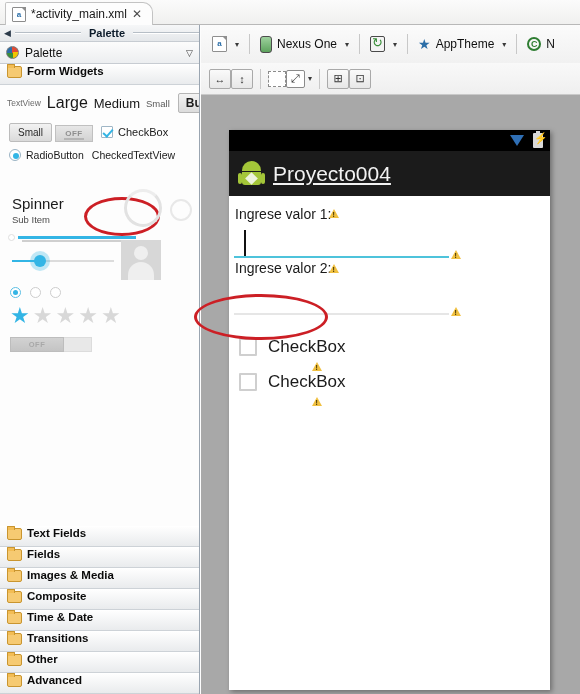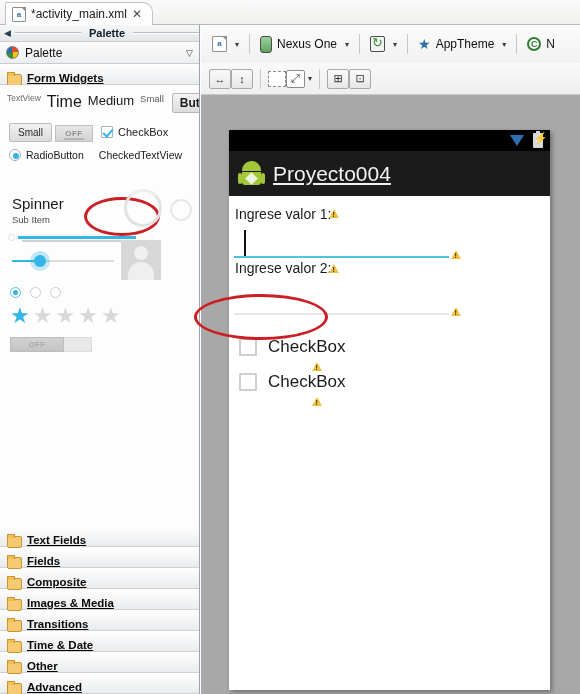--- a/index.html
+++ b/index.html
@@ -63,26 +63,25 @@
   .palette-swatch {
     width: 13px; height: 13px; border-radius: 50%;
     background:
       conic-gradient(#e24b34 0 25%, #f2c500 0 50%, #3a8f3a 0 75%, #2b6ea8 0 100%);
     border: 1px solid #7a7a7a; flex: none;
   }
   .palette-title { font-size: 12px; color: #101010; flex: 1; }
   .chevron-down { font-size: 9px; color: #3a3a3a; }
 
   .group-header {
-    height: 21px; display: flex; align-items: flex-end; gap: 6px;
+    height: 21px; display: flex; align-items: flex-start; gap: 6px;
     padding: 0 7px;
     background: linear-gradient(#fefefe, #e9ebed);
     border-bottom: 1px solid #cdd2d7;
     border-top: 1px solid #fff;
-    text-decoration: underline;
   }
   .group-label { font-size: 11.5px; font-weight: bold; color: #0a0a0a; }
   .folder-icon { width: 14px; height: 11px; position: relative; flex: none; }
   .folder-icon::before {
     content: ""; position: absolute; left: 0; top: 1px;
     width: 13px; height: 10px; background: #f6ca72;
     border: 1px solid #c9952f; border-radius: 1px 2px 2px 2px;
   }
   .folder-icon::after {
     content: ""; position: absolute; left: 0; top: -1px;
@@ -90,21 +89,21 @@
     border: 1px solid #c9952f; border-bottom: none; border-radius: 1px 1px 0 0;
   }
 
   .widget-area {
     position: relative; height: 415px; background: #fdfdfd; overflow: hidden;
   }
 
   
   .row-text {
     position: absolute; left: 7px; top: 8px; width: 186px;
-    display: flex; align-items: flex-start; gap: 6px;
+    display: flex; align-items: center; gap: 6px;
   }
   .w-textview { font-size: 8.5px; color: #6b6b6b; }
   .w-large { font-size: 16px; color: #181818; }
   .w-medium { font-size: 13px; color: #181818; }
   .w-small { font-size: 9.5px; color: #5b5b5b; }
   .w-button {
     font-size: 12px; font-weight: bold; color: #1d1d1d;
     background: linear-gradient(#f4f4f4, #dcdcdc);
     border: 1px solid #b6b6b6; border-radius: 2px;
     padding: 2px 7px; margin-left: 2px;
@@ -151,21 +150,21 @@
   .row-radio { position: absolute; left: 9px; top: 64px; display: flex; align-items: center; gap: 5px; }
   .radio-on {
     width: 12px; height: 12px; border-radius: 50%;
     background: #fff; border: 1px solid #9bb3c4; position: relative;
   }
   .radio-on::after {
     content: ""; position: absolute; left: 2.5px; top: 2.5px;
     width: 6px; height: 6px; border-radius: 50%; background: #33b5e5;
   }
   .radio-lbl { font-size: 10.5px; color: #1a1a1a; }
-  .ctv-lbl { font-size: 10.5px; color: #1a1a1a; margin-left: 10px; }
+  .ctv-lbl { font-size: 10.5px; color: #1a1a1a; margin-left: 3px; }
 
   
   .spinner-box { position: absolute; left: 12px; top: 110px; }
   .spinner-title { font-size: 15px; color: #1a1a1a; text-align: center; }
   .spinner-sub { font-size: 9.5px; color: #4a4a4a; margin-top: 2px; }
   .ring-big {
     position: absolute; left: 124px; top: 104px;
     width: 38px; height: 38px; border-radius: 50%;
     border: 3px solid #e2e2e2; border-top-color: #ededed;
   }
@@ -415,21 +414,21 @@
 
     <div class="group-header">
       <span class="folder-icon"></span>
       <span class="group-label">Form Widgets</span>
     </div>
 
     <div class="widget-area">
 
       <div class="row-text">
         <span class="w-textview">TextView</span>
-        <span class="w-large">Time</span>
+        <span class="w-large">Large</span>
         <span class="w-medium">Medium</span>
         <span class="w-small">Small</span>
         <span class="w-button">Button</span>
       </div>
 
       <div class="row-controls">
         <span class="btn-small">Small</span>
         <span class="btn-off">OFF</span>
         <span class="pal-checkbox">
           <span class="cb-checked"></span>
@@ -485,33 +484,33 @@
       <div class="group-header">
         <span class="folder-icon"></span>
         <span class="group-label">Text Fields</span>
       </div>
       <div class="group-header">
         <span class="folder-icon"></span>
         <span class="group-label">Fields</span>
       </div>
       <div class="group-header">
         <span class="folder-icon"></span>
+        <span class="group-label">Images &amp; Media</span>
+      </div>
+      <div class="group-header">
+        <span class="folder-icon"></span>
         <span class="group-label">Composite</span>
       </div>
       <div class="group-header">
         <span class="folder-icon"></span>
-        <span class="group-label">Images &amp; Media</span>
+        <span class="group-label">Time &amp; Date</span>
       </div>
       <div class="group-header">
         <span class="folder-icon"></span>
         <span class="group-label">Transitions</span>
-      </div>
-      <div class="group-header">
-        <span class="folder-icon"></span>
-        <span class="group-label">Time &amp; Date</span>
       </div>
       <div class="group-header">
         <span class="folder-icon"></span>
         <span class="group-label">Other</span>
       </div>
       <div class="group-header">
         <span class="folder-icon"></span>
         <span class="group-label">Advanced</span>
       </div>
     </div>

